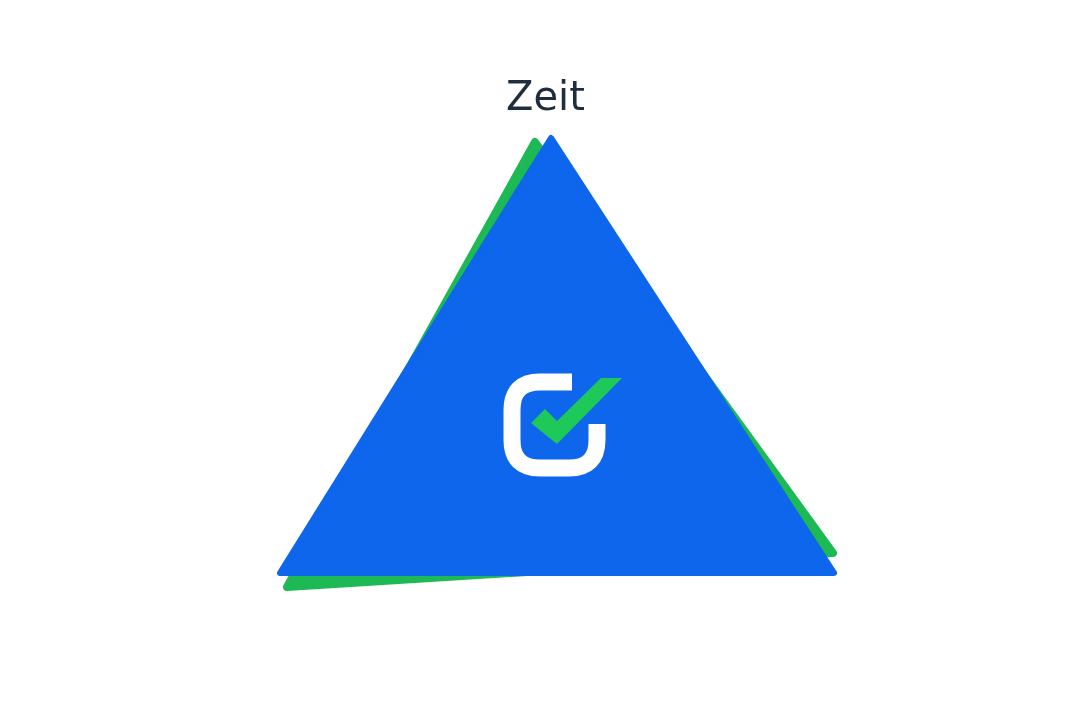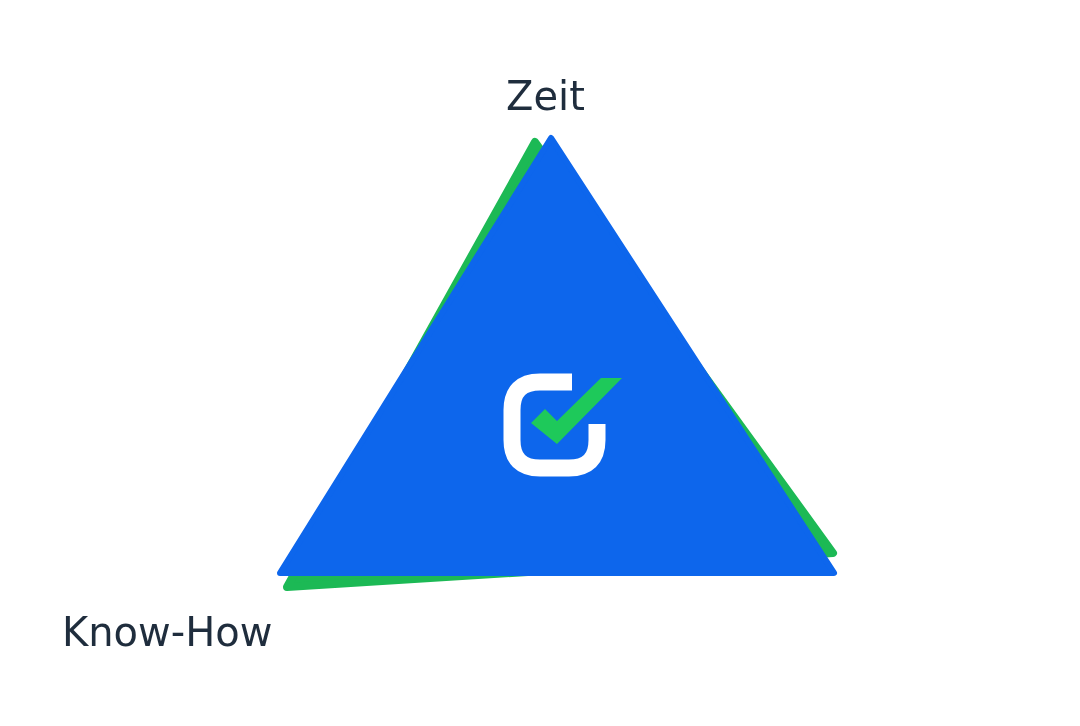--- a/index.html
+++ b/index.html
@@ -56,14 +56,13 @@
 
     <g>
 
       <path d="M 572 382 L 540 382 Q 512 382 512 410 L 512 440 Q 512 468 540 468 L 569 468 Q 597 468 597 440 L 597 424" fill="none" stroke="#ffffff" stroke-width="17" stroke-linecap="butt" stroke-linejoin="round"></path>
 
       <polygon points="531,423 545,409 557,421 601,378 622,378 557,444" fill="#1ec95a"></polygon>
     </g>
   </svg>
 
   <div class="label label-top">Zeit</div>
-  <div class="label label-left">Know-How</div>
 </div>
 
 </body></html>

